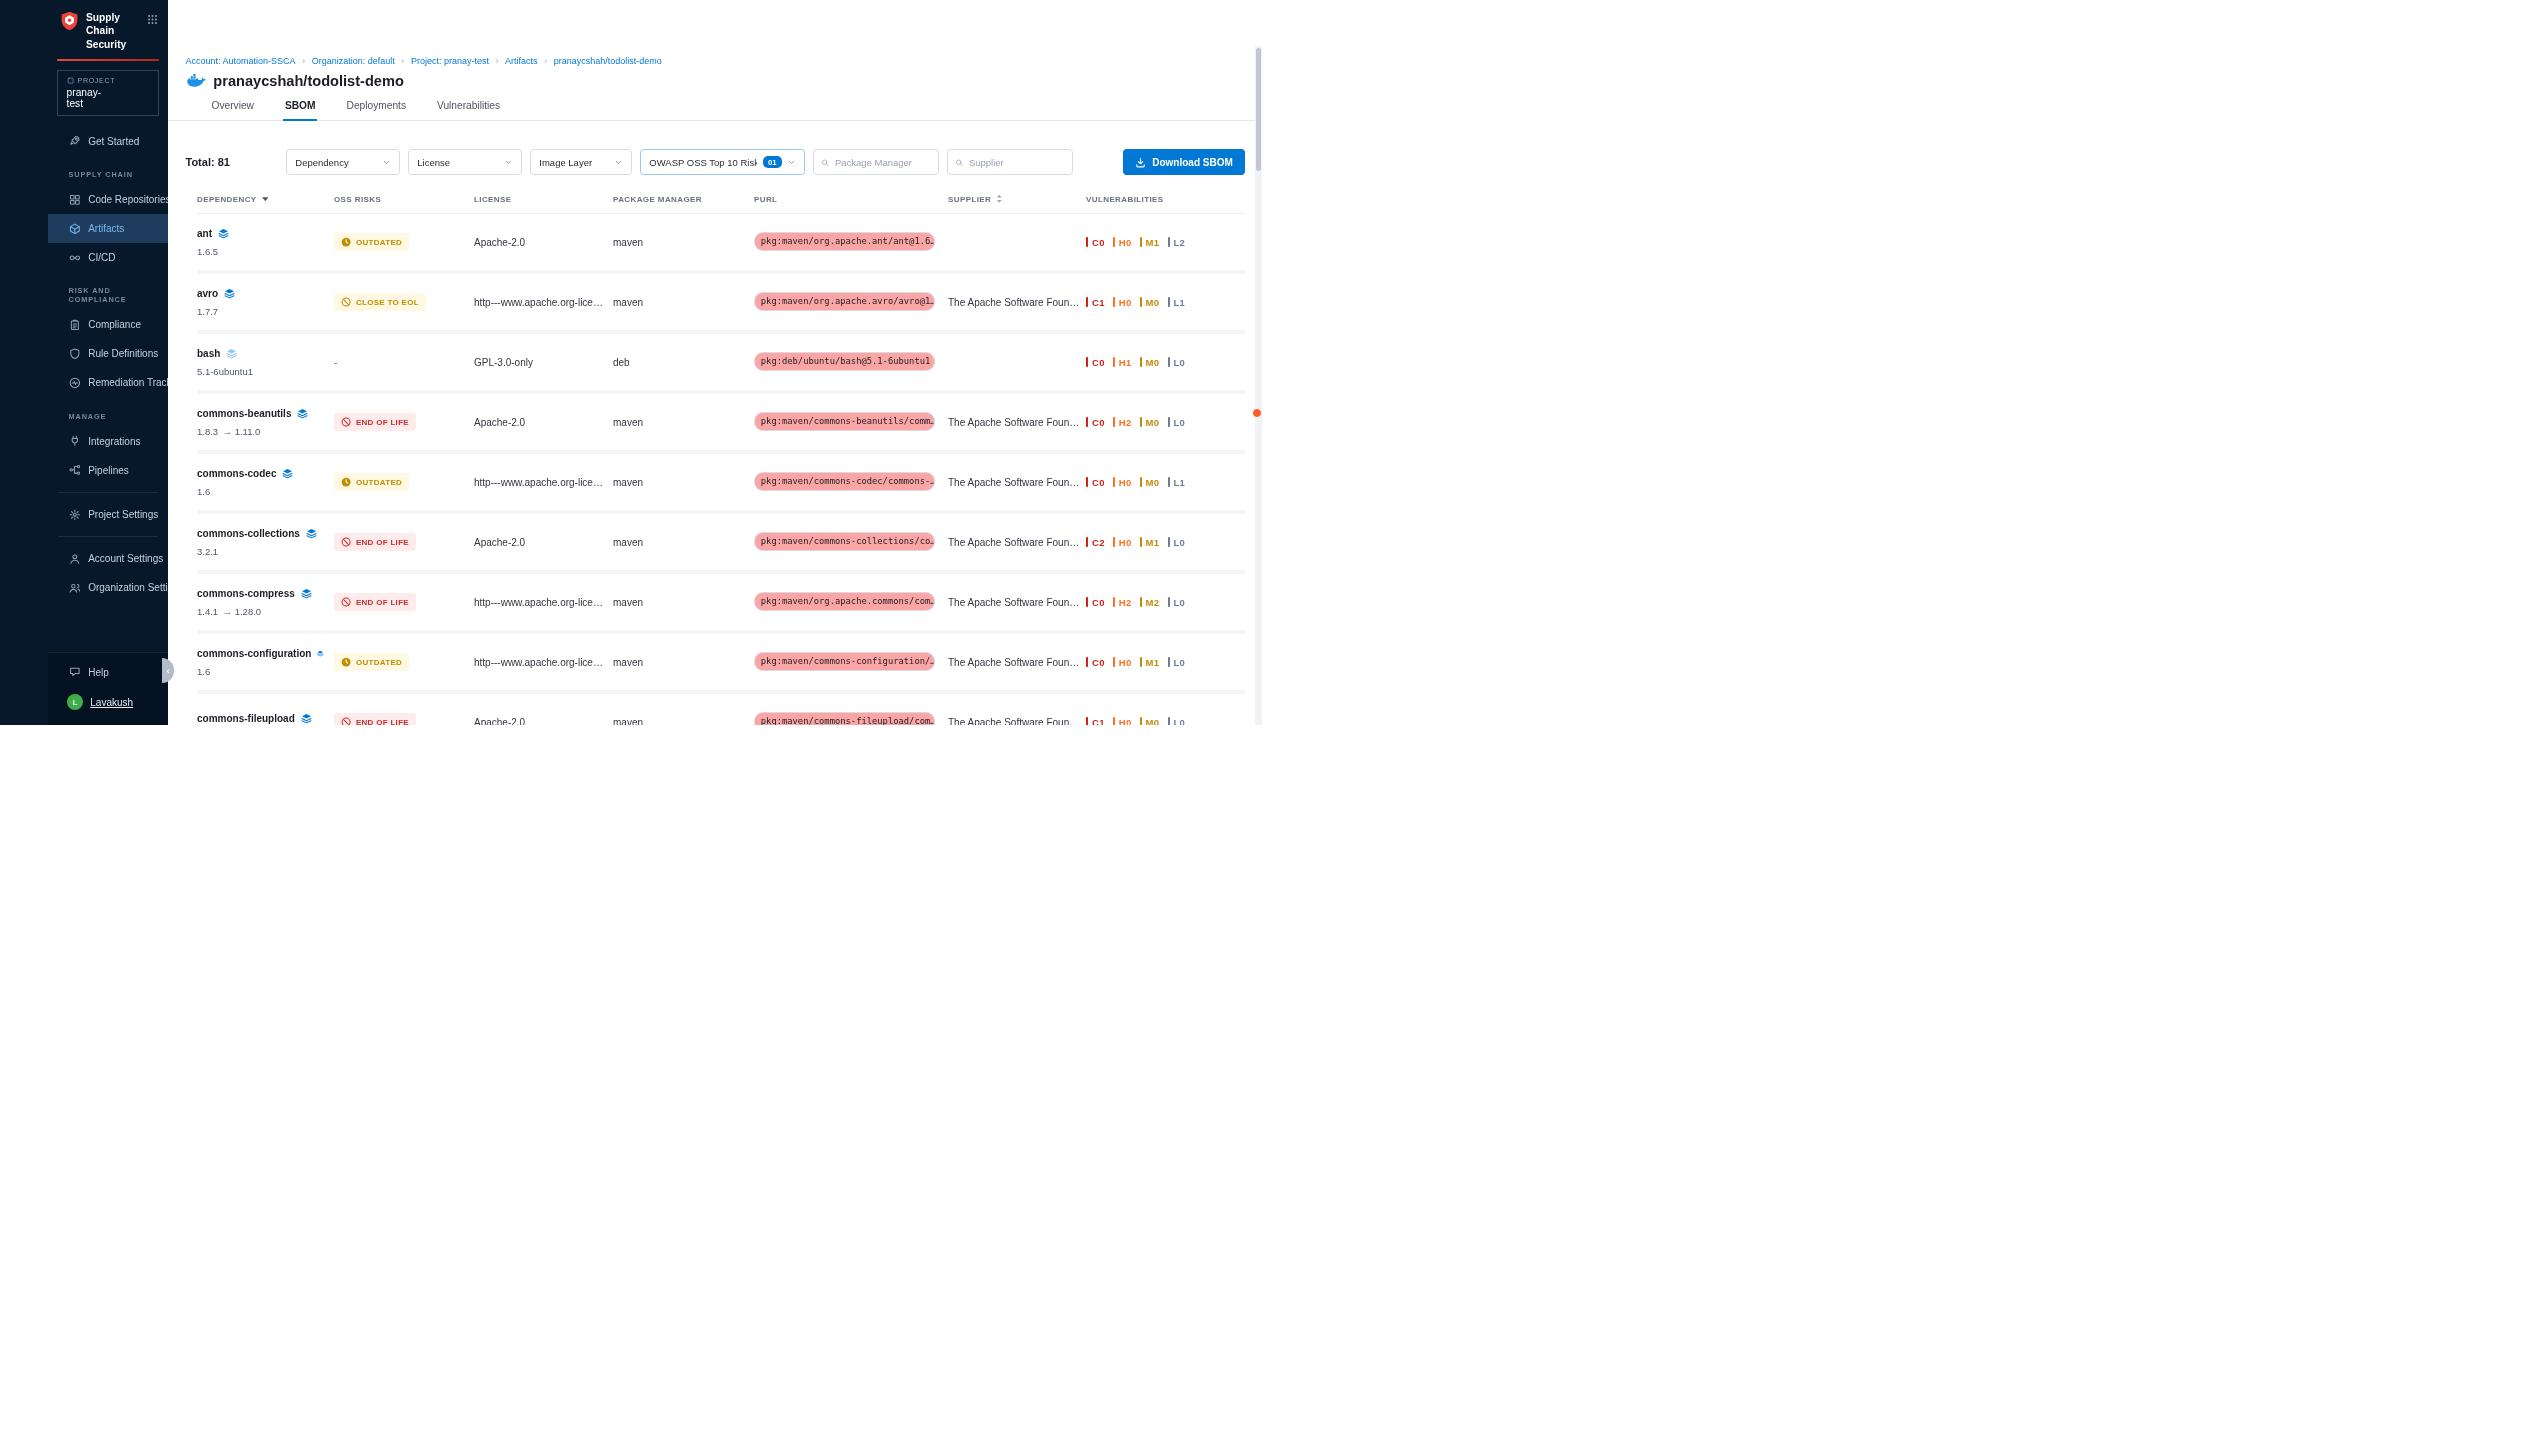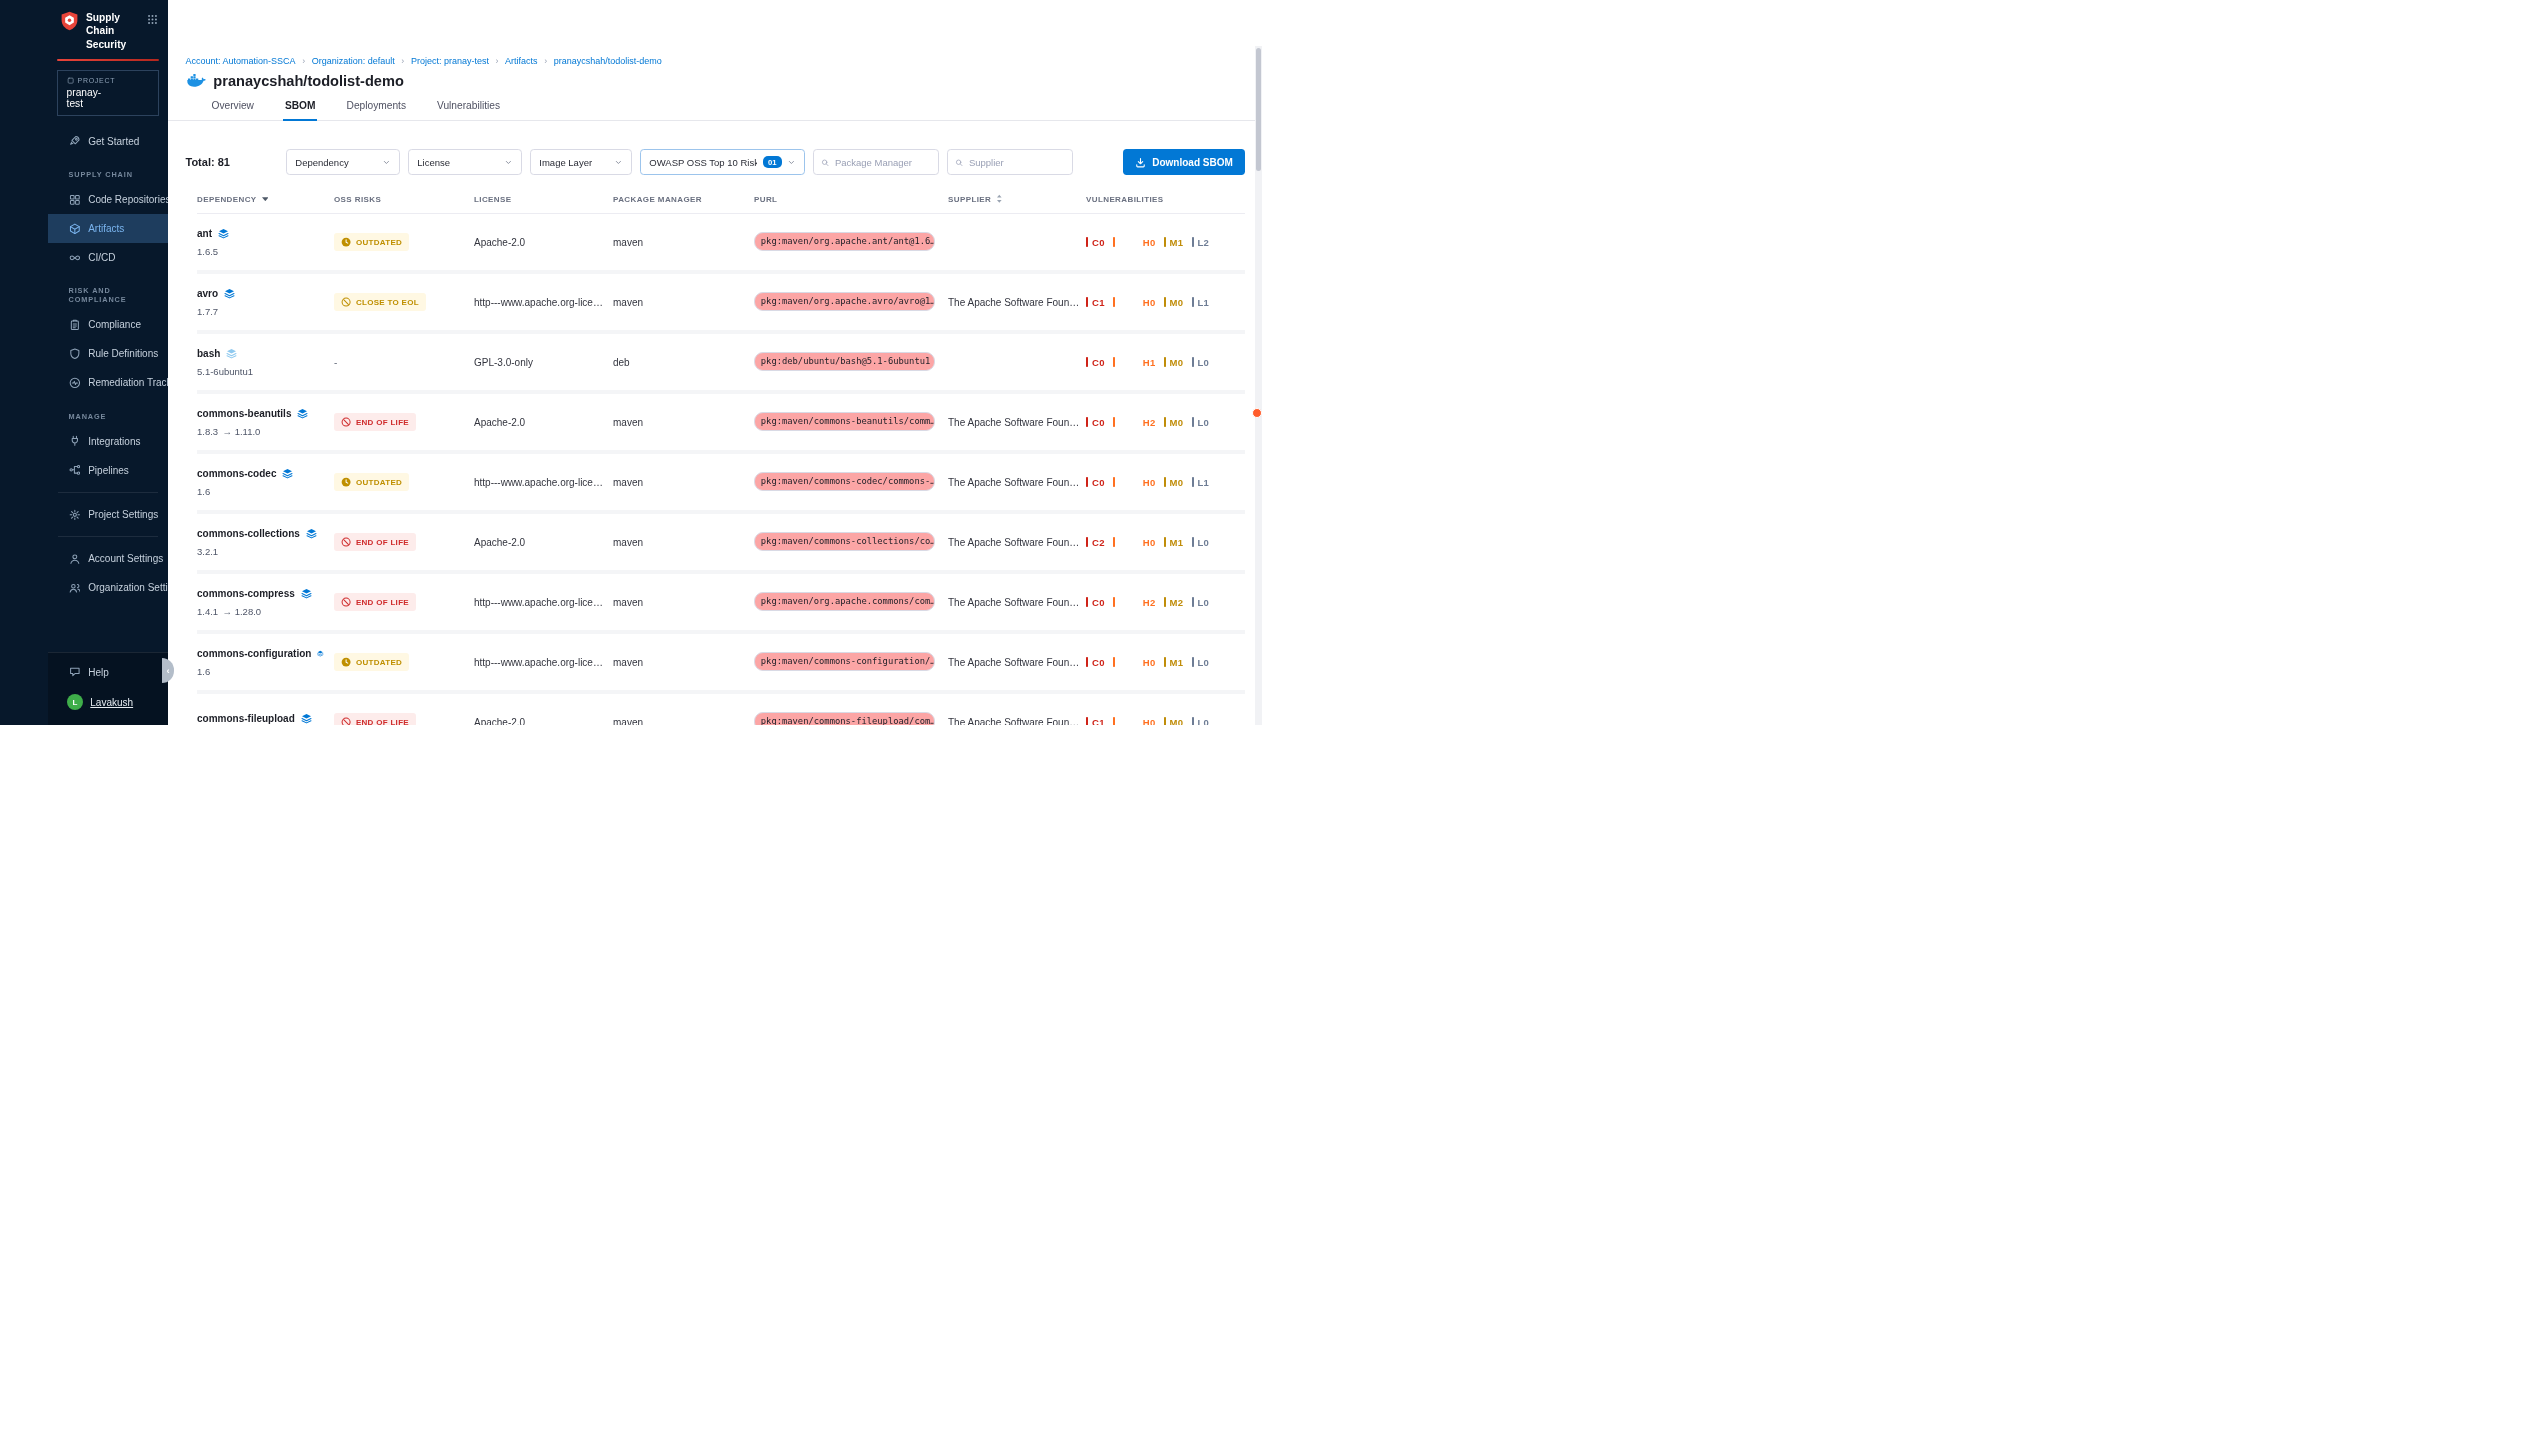--- a/index.html
+++ b/index.html
@@ -107,21 +107,21 @@
   .cell { font-size: 10px; color: #33353f; padding-right: 10.2px; white-space: nowrap; overflow: hidden; }
   .purl-box {
     display: inline-block; border: 0.7px solid #d9dae5; border-radius: 9px; padding: 3.7px 5.8px;
     font-family: "DejaVu Sans Mono", monospace; font-size: 8.8px; color: #1c1e26; background: #fca5a5;
     max-width: 181px; overflow: hidden; white-space: nowrap;
   }
   .vulns { display: flex; align-items: center; }
   .sev { display: flex; align-items: center; margin-right: 8px; font-size: 9.5px; font-weight: 700; letter-spacing: 0.4px; }
   .sev .bar { width: 2.2px; height: 10.2px; border-radius: 0.7px; background: currentColor; margin-right: 3.7px; }
   .sev.c { color: var(--critical, #cf2318); }
-  .sev.h { color: var(--high, #ff7020); gap: 24px; }
+  .sev.h { color: var(--high, #ff7020); }
   .sev.m { color: var(--medium, #c08d0a); text-align: center; }
   .sev.l { color: var(--low, #6e7d95); }
 
   
   .scroll-track { position: absolute; right: 0; top: 0; width: 7.3px; height: 100%; background: #f1f2f5; }
   .scroll-thumb { position: absolute; right: 0.7px; top: 1.5px; width: 5.8px; height: 123px; border-radius: 2.9px; background: #c3c7d1; cursor: pointer; }
   .notif-dot { position: absolute; right: 0px; top: 362px; width: 10.2px; height: 10.2px; border-radius: 50%; background: #ff5c2b; border: 1.5px solid #fff; cursor: pointer; z-index: 20; }
 </style>
 </head>
 <body>

